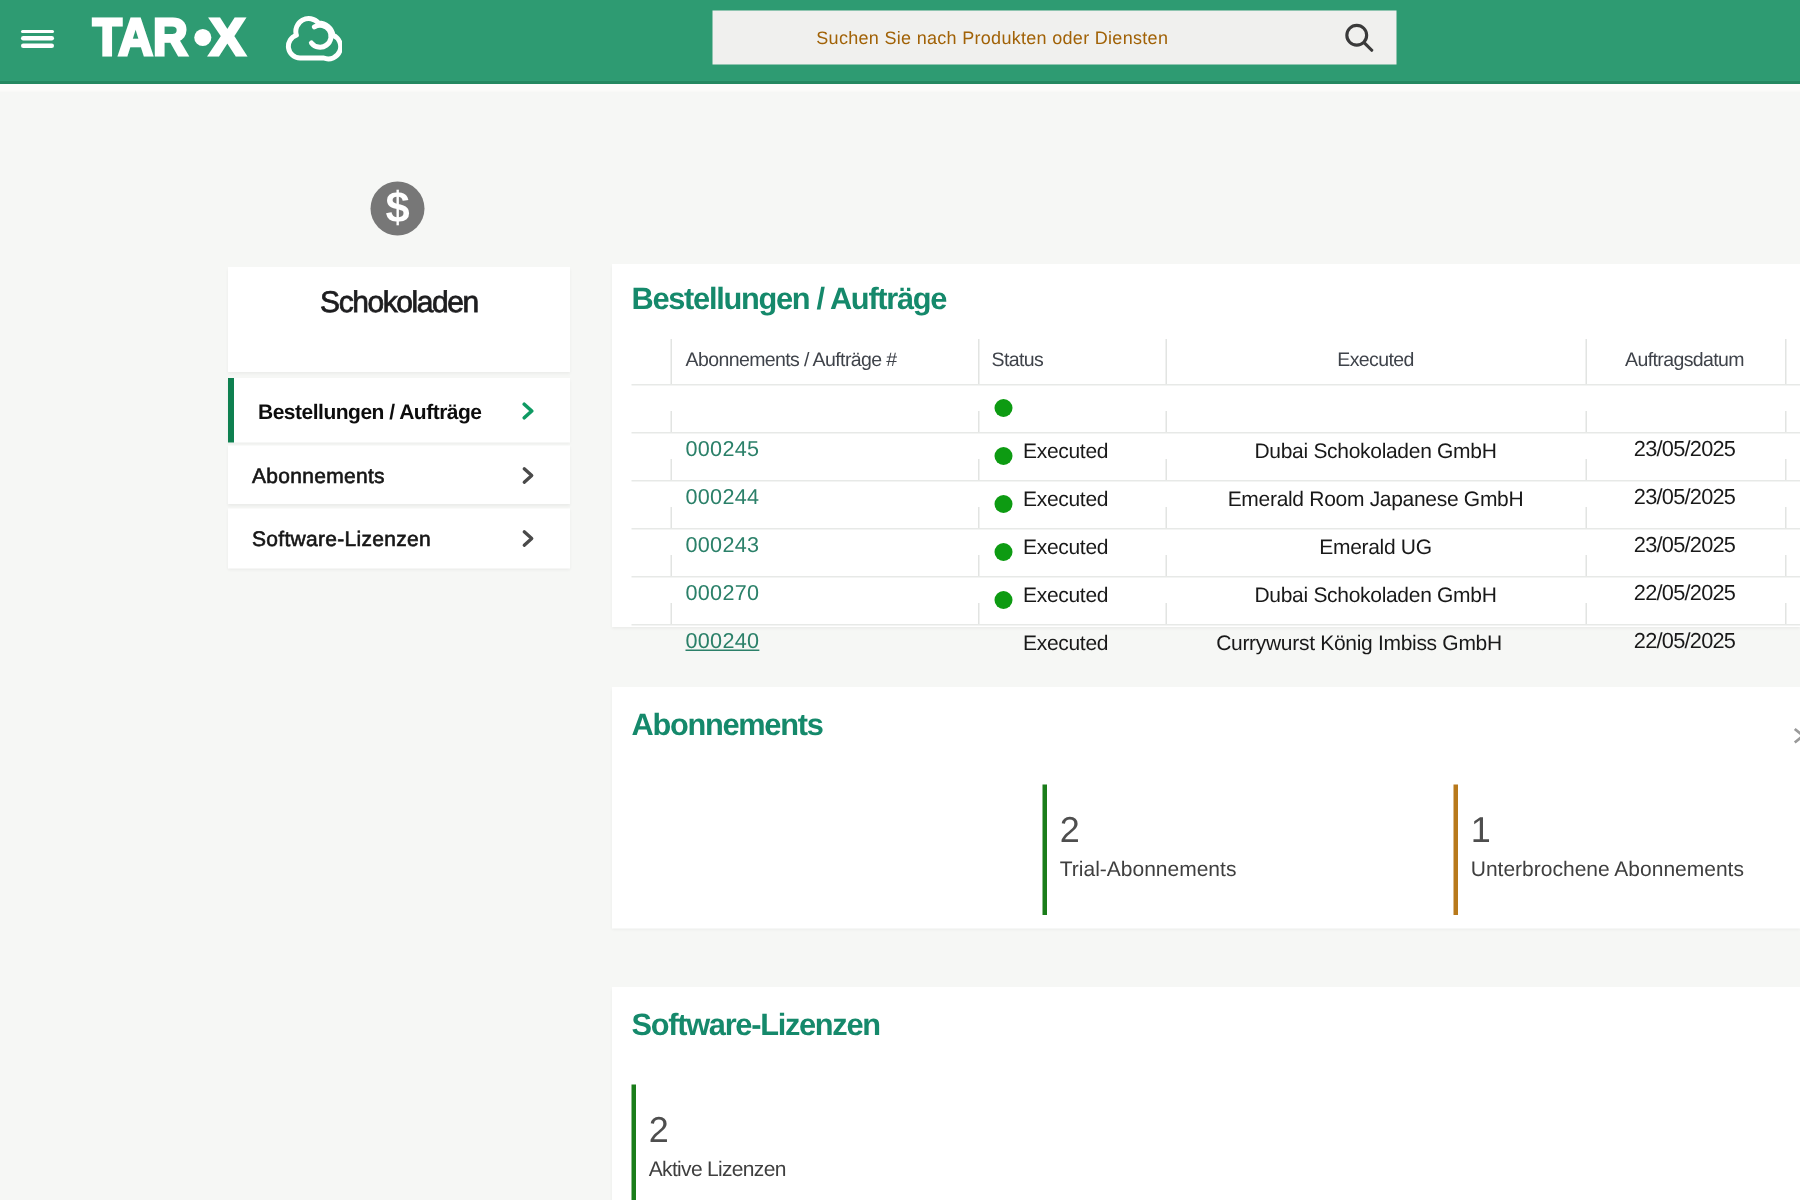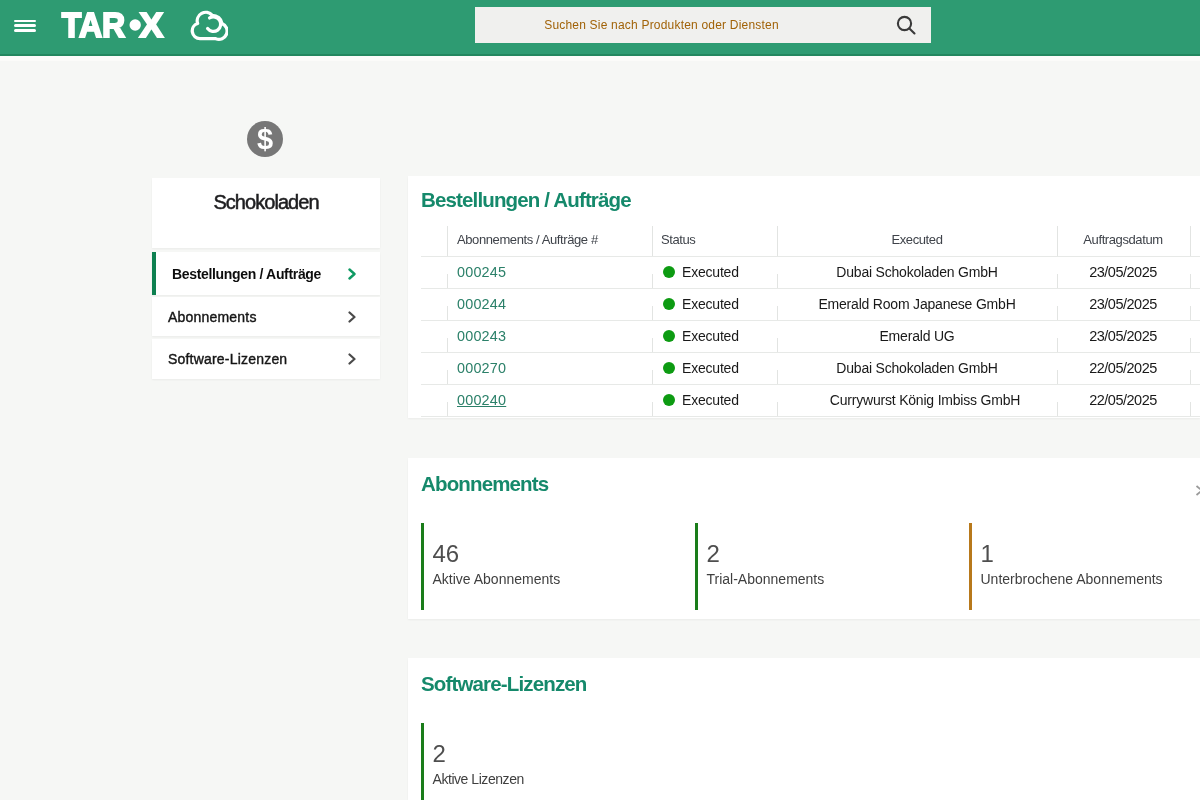--- a/index.html
+++ b/index.html
@@ -34,21 +34,21 @@
   .card { position:absolute; left:408px; width:792px; background:#fff; box-shadow:0 1px 2px rgba(0,0,0,.05); }
   .card1 { top:176px; height:242px; }
   .card2 { top:458px; height:161px; }
   .card3 { top:658px; height:142px; }
   .h2 { position:absolute; left:13px; font-size:20.5px; font-weight:700; color:#15896b; letter-spacing:-.85px; }
 
   
   .hline { position:absolute; left:13px; right:0; height:1px; background:#e7e9e7; }
   .vline { position:absolute; width:1px; background:#e2e4e2; }
   .hcell { position:absolute; font-size:13px; color:#3f434a; letter-spacing:-.4px; }
-  .bcell { position:absolute; font-size:14px; color:#191919; letter-spacing:-.2px; }
+  .bcell { position:absolute; font-size:14px; color:#191919; letter-spacing:-.2px;margin-top:28px; }
   .num  { font-size:14.4px; color:#2b8069; letter-spacing:.2px; }
   .date { font-size:14.5px; letter-spacing:-.5px;text-align:right; }
   .dot  { position:absolute; width:12px; height:12px; border-radius:50%; background:#0d9b12; }
   .ctr  { transform:translateX(-50%); white-space:nowrap; }
 
   
   .stat { position:absolute; border-left:3px solid #1a7d1a; padding-left:8.5px; }
   .stat .n { font-size:24px; color:#4e4e4e; line-height:1; margin-top:19px; }
   .stat .l { font-size:14px; color:#3f3f3f; margin-top:5px; letter-spacing:0; }
 </style>
@@ -143,21 +143,21 @@
 
   <div class="bcell num" style="left:49px; top:184px;">000270</div>
   <div class="dot" style="left:255px; top:186px;"></div>
   <div class="bcell" style="left:274px; top:184px;">Executed</div>
   <div class="bcell ctr" style="left:509px; top:184px;">Dubai Schokoladen GmbH</div>
   <div class="bcell ctr date" style="left:715px; top:184px;">22/05/2025</div>
 
   <div class="bcell num" style="left:49px; top:216px;text-decoration:underline;">000240</div>
   <div class="dot" style="left:255px; top:218px;"></div>
   <div class="bcell" style="left:274px; top:216px;">Executed</div>
-  <div class="bcell ctr" style="left:517px; top:216px;">Currywurst König Imbiss GmbH</div>
+  <div class="bcell ctr" style="left:498px; top:216px;">Currywurst König Imbiss GmbH</div>
   <div class="bcell ctr date" style="left:715px; top:216px;">22/05/2025</div>
 
   <div class="vline" style="left:39px;  top:98px;  height:14px;"></div>
   <div class="vline" style="left:244px; top:98px;  height:14px;"></div>
   <div class="vline" style="left:369px; top:98px;  height:14px;"></div>
   <div class="vline" style="left:649px; top:98px;  height:14px;"></div>
   <div class="vline" style="left:782px; top:98px;  height:14px;"></div>
 
   <div class="vline" style="left:39px;  top:130px; height:14px;"></div>
   <div class="vline" style="left:244px; top:130px; height:14px;"></div>
@@ -179,24 +179,20 @@
 
   <div class="vline" style="left:39px;  top:226px; height:14px;"></div>
   <div class="vline" style="left:244px; top:226px; height:14px;"></div>
   <div class="vline" style="left:369px; top:226px; height:14px;"></div>
   <div class="vline" style="left:649px; top:226px; height:14px;"></div>
   <div class="vline" style="left:782px; top:226px; height:14px;"></div>
 </div>
 
 <div class="card card2">
   <div class="h2" style="top:14px;">Abonnements</div>
-  <div class="stat" style="left:13px; top:65px; height:87px;">
-    <div class="n">46</div>
-    <div class="l">Aktive Abonnements</div>
-  </div>
   <div class="stat" style="left:287px; top:65px; height:87px;">
     <div class="n">2</div>
     <div class="l">Trial-Abonnements</div>
   </div>
   <div class="stat" style="left:561px; top:65px; height:87px; border-left-color:#b8791b;">
     <div class="n">1</div>
     <div class="l">Unterbrochene Abonnements</div>
   </div>
   <svg class="abs" style="left:787px; top:27px;" width="9" height="11" viewBox="0 0 9 11">
     <path d="M1.5 1 L7 5.5 L1.5 10" fill="none" stroke="#9a9a9a" stroke-width="1.8"></path>

